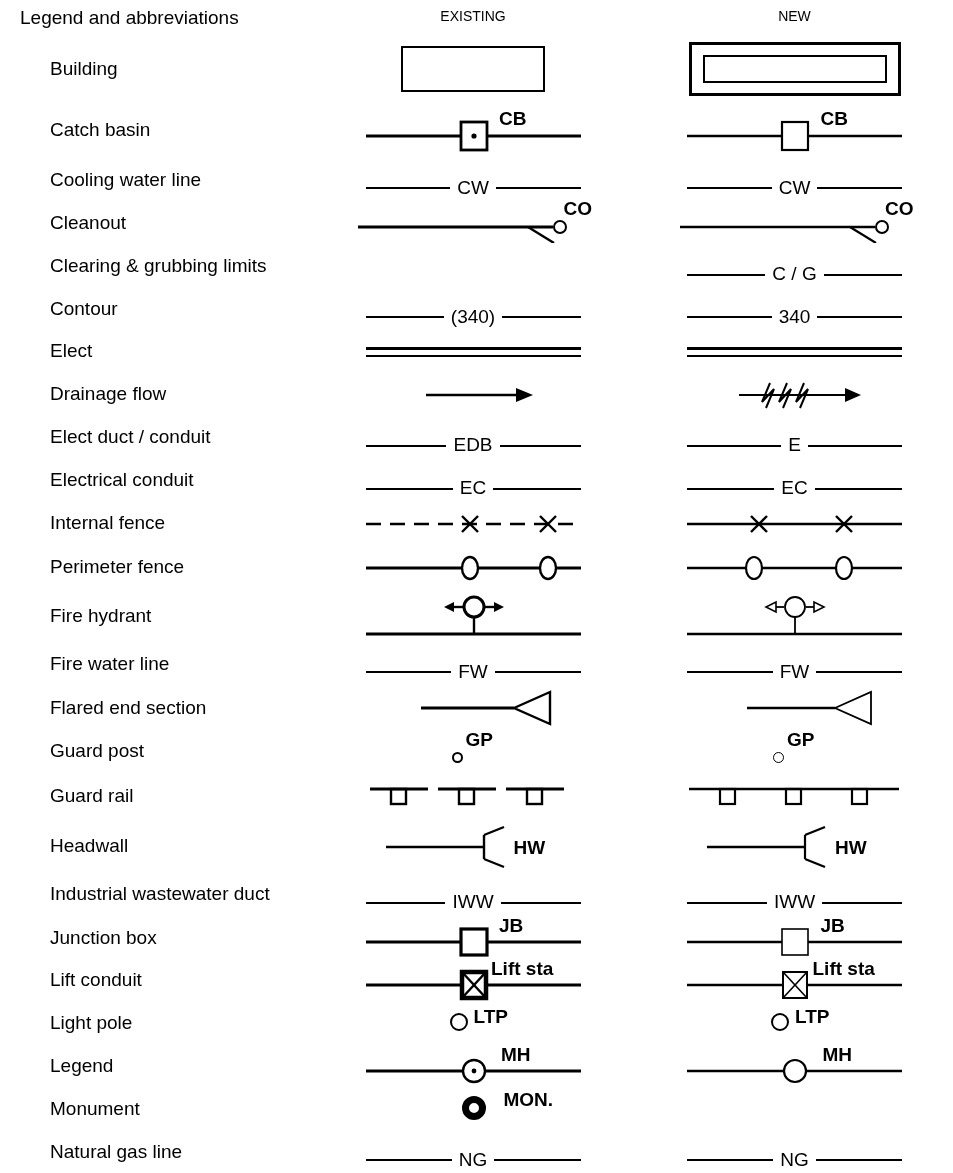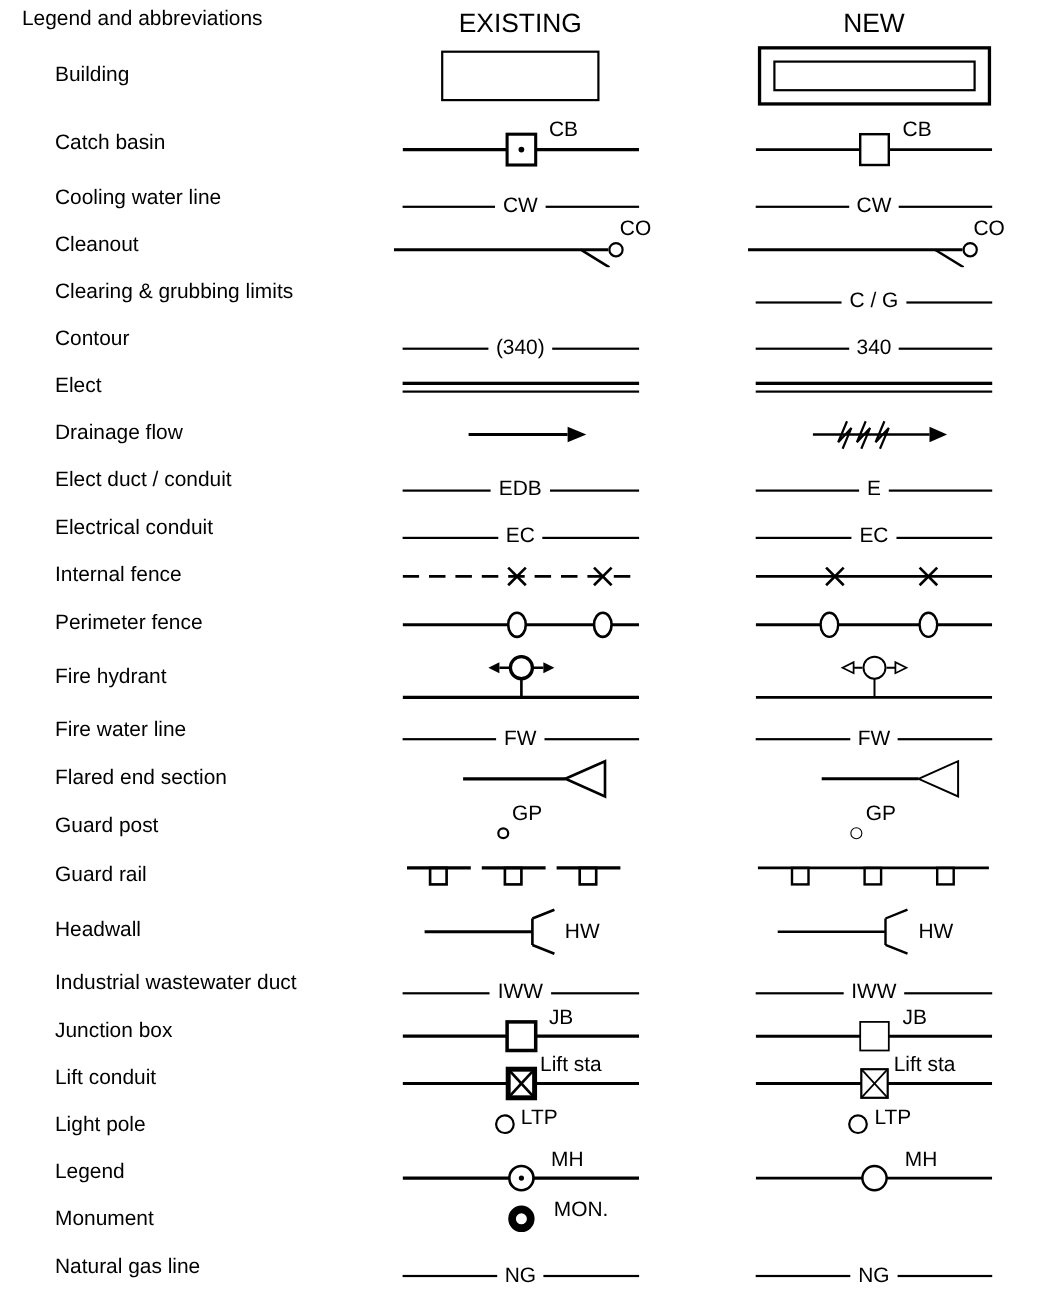--- a/index.html
+++ b/index.html
@@ -5,22 +5,22 @@
   html,body{margin:0;padding:0;background:#fff;}
   #page{width:953px;height:1173px;background:#fff;color:#000;
         font-family:"Liberation Sans",sans-serif;overflow:hidden;}
   .row{display:flex;align-items:center;}
   .hdr{align-items:flex-start;padding-top:8px;height:36px;box-sizing:border-box;}
   .lbl{width:350px;box-sizing:border-box;padding-left:50px;font-size:19px;line-height:1.1;}
   .hdr .lbl{padding-left:20px;}
   .cell{display:flex;justify-content:center;align-items:center;}
   .cell.ex{width:246px;}
   .cell.nw{width:357px;padding-left:40px;box-sizing:border-box;}
-  .coltitle{font-size:24px;}
-  .sym{position:relative;width:215px;display:flex;align-items:center;justify-content:center;}
+  .coltitle{font-size:14px;}
+  .sym{position:relative;width:215px;display:flex;align-items:center;justify-content:center;font-weight:bold;}
   .sym.co{width:230px;}
   .tag{position:absolute;font-size:19px;line-height:1;white-space:nowrap;}
   .tag-cb{top:0;left:calc(50% + 26px);}
   .tag-jb{top:0;left:calc(50% + 26px);}
   .tag-lift{top:0;left:calc(50% + 18px);}
   .tag-mh{top:0;left:calc(50% + 28px);}
   .tag-co{top:-4px;right:-4px;}
   .tag-hw{top:14px;left:148px;}
   .tag-gp{top:0;left:100px;}
   .tag-ltp{top:4px;left:108px;}

